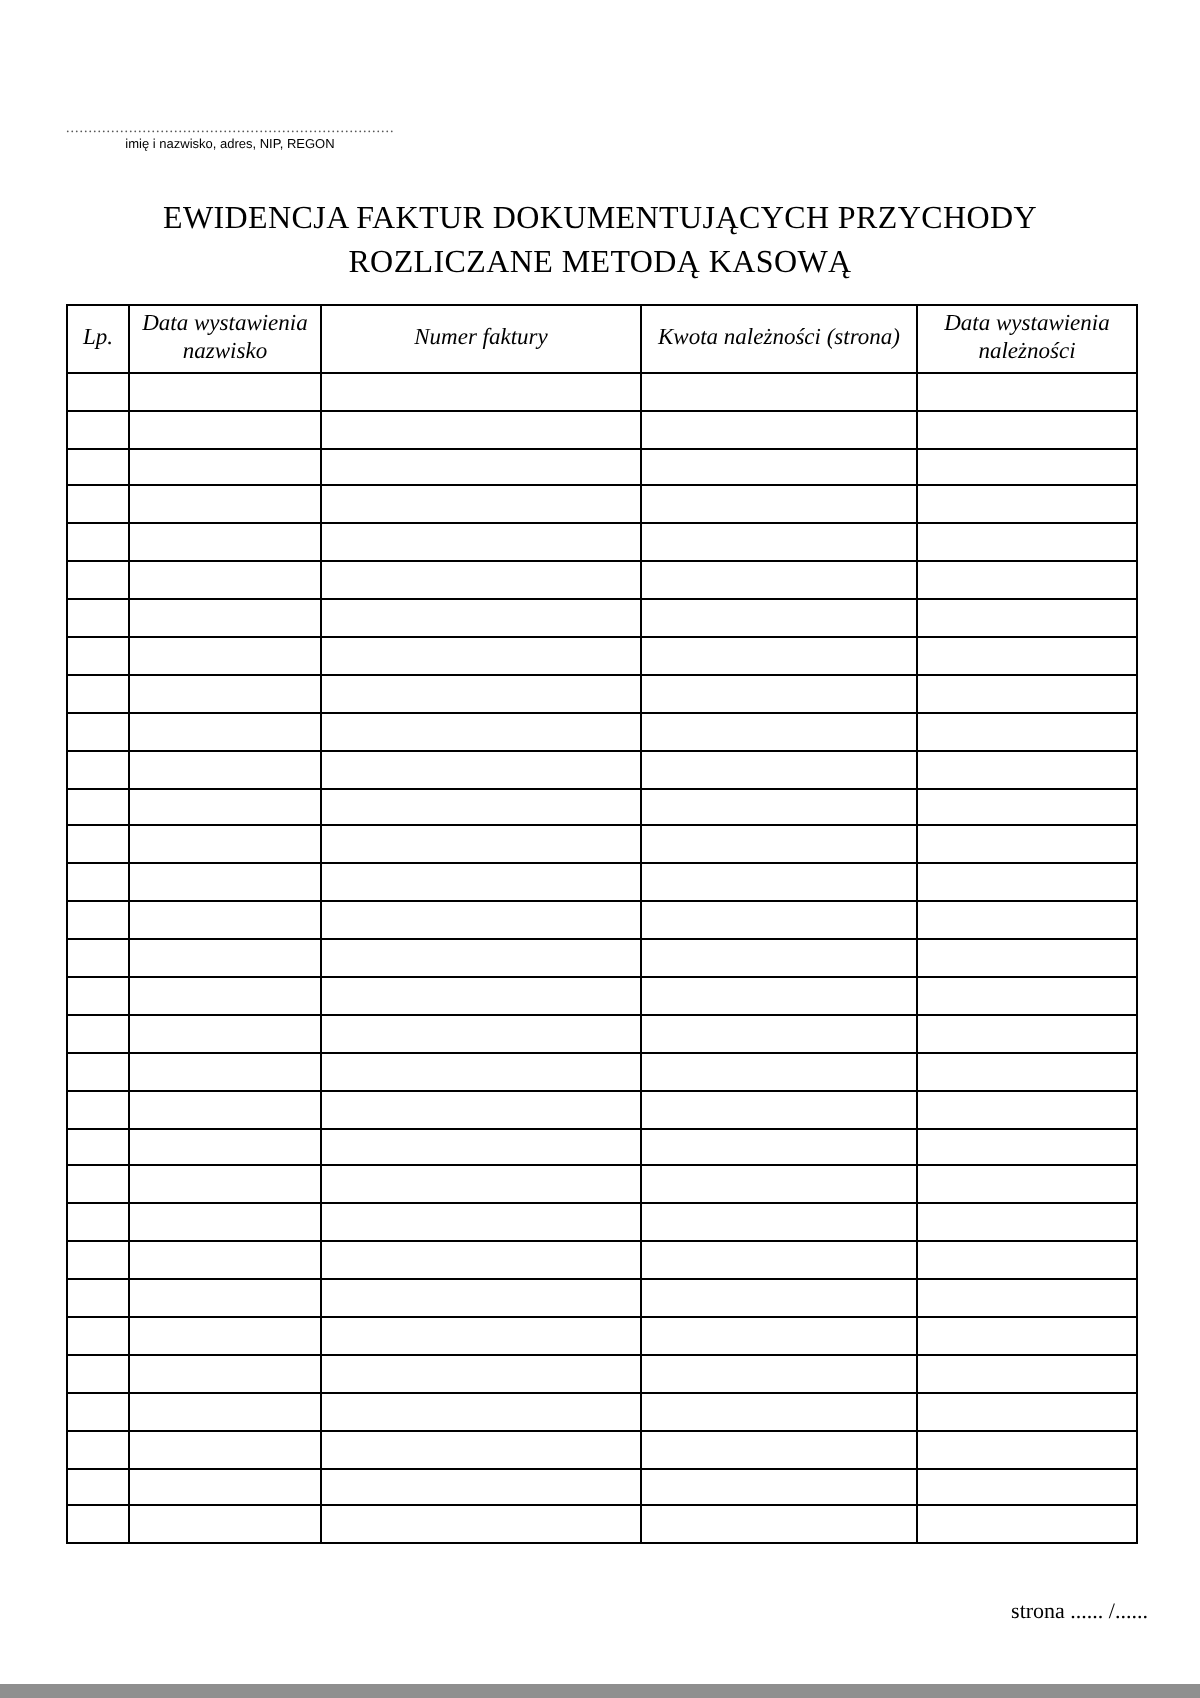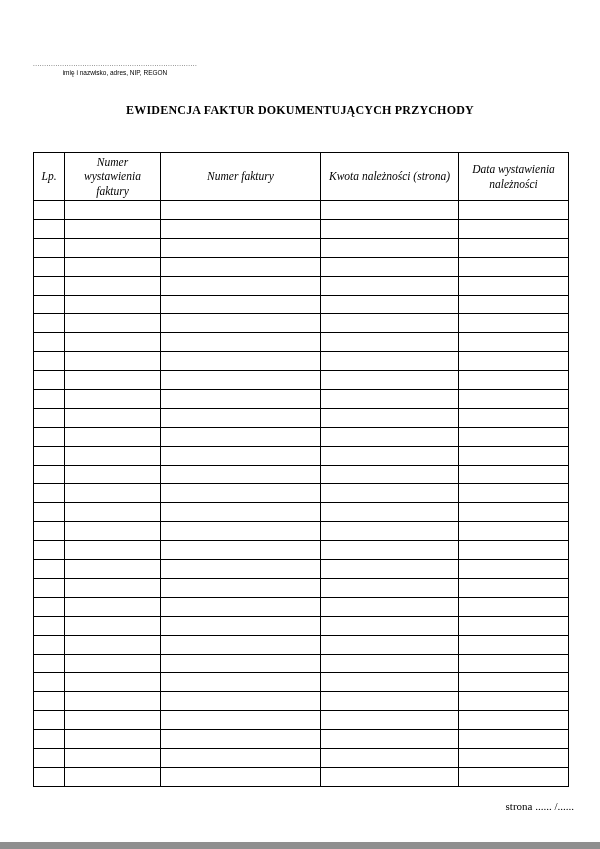--- a/index.html
+++ b/index.html
@@ -38,22 +38,22 @@
     color:#000;
     margin-top:1px;
     white-space:nowrap;
   }
   .title{
     position:absolute;
     top:99px;
     left:0;
     width:100%;
     text-align:center;
-    font-weight:bold;
-    font-size:12px;
+    font-weight:normal;
+    font-size:16px;
     line-height:22px;
     color:#000;
     letter-spacing:0.2px;
   }
   table.register{
     position:absolute;
     left:33px;
     top:152px;
     width:535px;
     border-collapse:collapse;
@@ -94,34 +94,35 @@
 
 <div class="sheet">
 
   <div class="top-block">
     <div class="dots">......................................................................................</div>
     <div class="caption">imię i nazwisko, adres, NIP, REGON</div>
   </div>
 
   <div class="title">
     <div>EWIDENCJA FAKTUR DOKUMENTUJĄCYCH PRZYCHODY</div>
+    <div>ROZLICZANE METODĄ KASOWĄ</div>
   </div>
 
   <table class="register">
     <colgroup>
       <col style="width:31px">
       <col style="width:96px">
       <col style="width:160px">
       <col style="width:138px">
       <col style="width:110px">
     </colgroup>
     <thead>
       <tr>
         <th>Lp.</th>
-        <th>Numer wystawienia faktury</th>
+        <th>Data wystawienia nazwisko</th>
         <th>Numer faktury</th>
         <th>Kwota należności (strona)</th>
         <th>Data wystawienia należności</th>
       </tr>
     </thead>
     <tbody>
         <tr>
           <td>&nbsp;</td>
           <td>&nbsp;</td>
           <td>&nbsp;</td>

